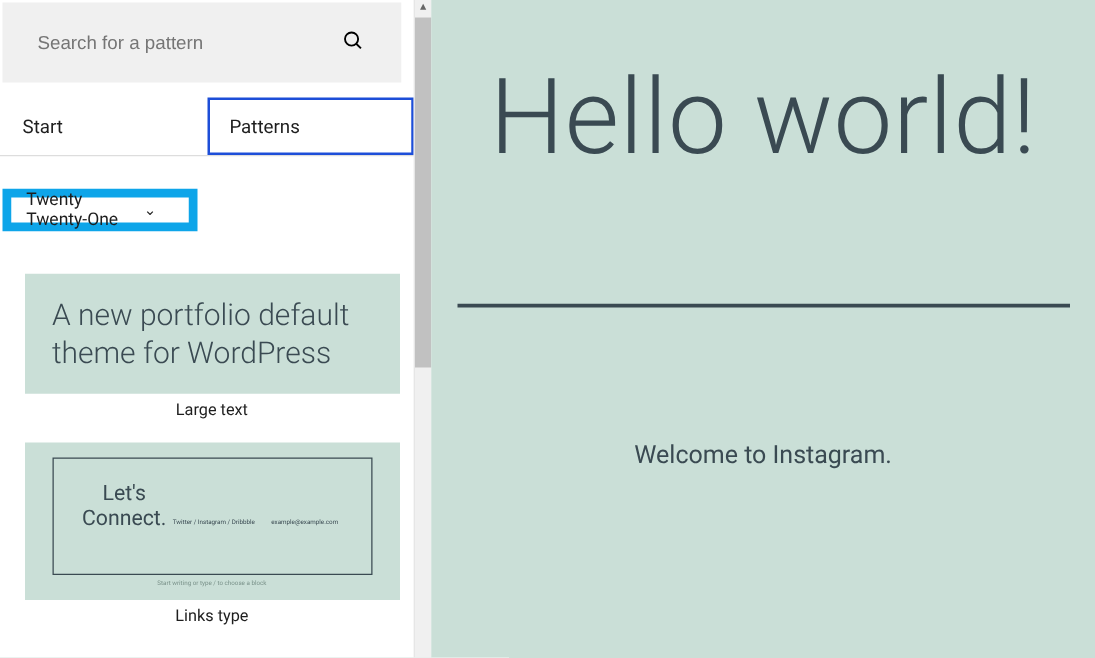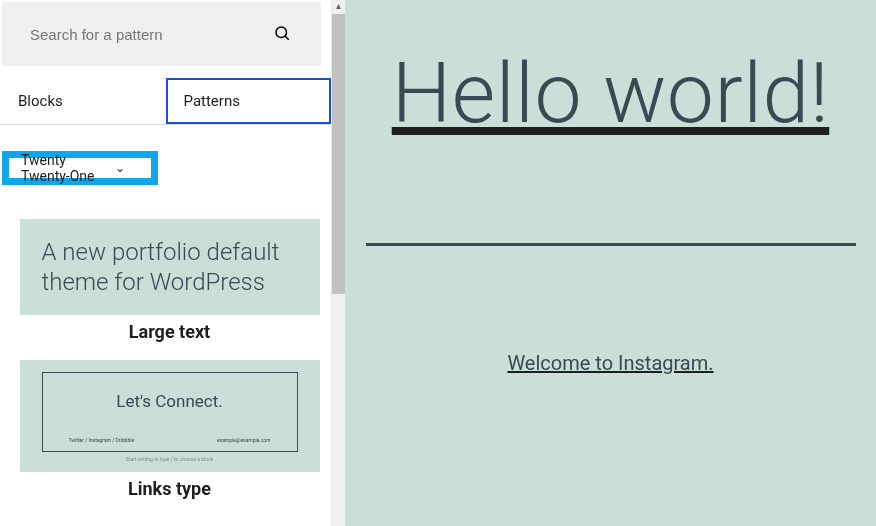--- a/index.html
+++ b/index.html
@@ -2,47 +2,47 @@
 <html><head>
   <meta charset="utf-8">
   <style>
     * { box-sizing: border-box; margin: 0; padding: 0; }
     body { font-family: -apple-system, BlinkMacSystemFont, "Segoe UI", Roboto, sans-serif; font-size: 13px; color: #1e1e1e; background:#fff; width:876px; height:526px; overflow:hidden; display:flex; }
     .sidebar { width:331px; display:flex; flex-direction:column; background:#fff;gap:12px; }
     .scroll-indicator { width:14px; display:flex; flex-direction:column; align-items:center; background:#f0f0f0; border-left:1px solid #e6e6e6; }
     .scroll-indicator .arrow { width:100%; height:14px; line-height:12px; text-align:center; font-size:10px; color:#666; user-select:none; }
     .scroll-track{ flex:1; width:100%; background:#f0f0f0; }
     .scroll-thumb{ width:100%; height:280px; background:#c1c1c1; }
-    .preview { flex:1; background:#cadfd7; display:flex; flex-direction:column; align-items:center; padding: 50px 0 0 0; text-decoration: underline; }
+    .preview { flex:1; background:#cadfd7; display:flex; flex-direction:column; align-items:center; padding: 50px 0 0 0; }
     .preview-title { font-size:84px; font-weight:300; color:#3a4a52; letter-spacing:0.5px; line-height:1.05; }
     .preview-hr { width:490px; border:none; border-top:3px solid #3a4a52; margin-top:105px; margin-bottom:105px; }
     .preview-welcome { font-size:20px; color:#3a4a52; }
 
     .search { background:#f0f0f0; margin:2px 10px 0 2px; height:64px; display:flex; align-items:center; justify-content:space-between; padding:0 30px 0 28px; }
     .search input { flex:1; border:none; background:transparent; font-size:15px; color:#777; outline:none; }
     .search-icon { width:18px; height:18px; color:#000; }
 
     .tabs { display:flex; margin-top:0; border-bottom:1px solid #ddd; }
     .tab { flex:1; height:46px; display:flex; align-items:center; padding:0 16px; font-size:15px; color:#1e1e1e; background:#fff; }
     .tab.active { border:2px solid #1d4ed8; }
     .tab:not(.active){ border:2px solid transparent; }
 
     .theme-select { margin:14px 0 0 2px; height:34px; width:156px; border:7px solid #0ea5e9; background:#fff; display:flex; align-items:center; justify-content:flex-start; padding:0 26px 0 12px; font-size:14px; }
     .chev { font-size:12px; }
 
     .pattern-list { padding:22px 12px 0 20px; display:flex; flex-direction:column; gap:12px; }
     .pattern-card { display:flex; flex-direction:column; align-items:center; }
-    .pattern-caption { font-size:18px; padding:6px 0;font-weight:bold; }
+    .pattern-caption { font-size:13px; padding:6px 0; }
 
     .thumb { width:300px; background:#cadfd7; }
     .thumb-1 { padding:18px 22px 18px 22px; }
     .thumb-1-text { font-size:24px; font-weight:300; line-height:1.25; color:#3a4a52; }
 
     .thumb-2 { padding:12px 22px 10px 22px; }
-    .thumb-2-inner { border:1px solid #3a4a52; padding:18px 22px 8px 22px; text-align:center; display:flex; flex-direction:column; }
+    .thumb-2-inner { border:1px solid #3a4a52; padding:18px 22px 8px 22px; text-align:center; display:flex; flex-direction:row; align-items:center; }
     .thumb-2-title { font-size:17px; color:#3a4a52; margin-bottom:26px; }
     .thumb-2-meta { display:flex; width:100%; justify-content:space-between; font-size:5px; color:#3a4a52; padding:0 4px; }
     .thumb-2-footer { font-size:5px; color:#7a928a; margin-top:4px; text-align:center; }
   </style>
 </head>
 <body>
 
 <div class="sidebar">
 
   <div class="search">
@@ -50,21 +50,21 @@
     <span>
       <svg class="search-icon" viewBox="0 0 24 24" fill="none" stroke="currentColor" stroke-width="2">
         <circle cx="11" cy="11" r="7"></circle>
         <line x1="21" y1="21" x2="16" y2="16"></line>
       </svg>
     </span>
   </div>
 
   <div class="tabs">
     <div class="tab">
-      <span>Blocks</span>
+      <span>Start</span>
     </div>
     <div class="tab active">
       <span>Patterns</span>
     </div>
   </div>
 
   <div class="theme-select">
     <span>Twenty Twenty-One</span>
     <span class="chev">⌄</span>
   </div>

